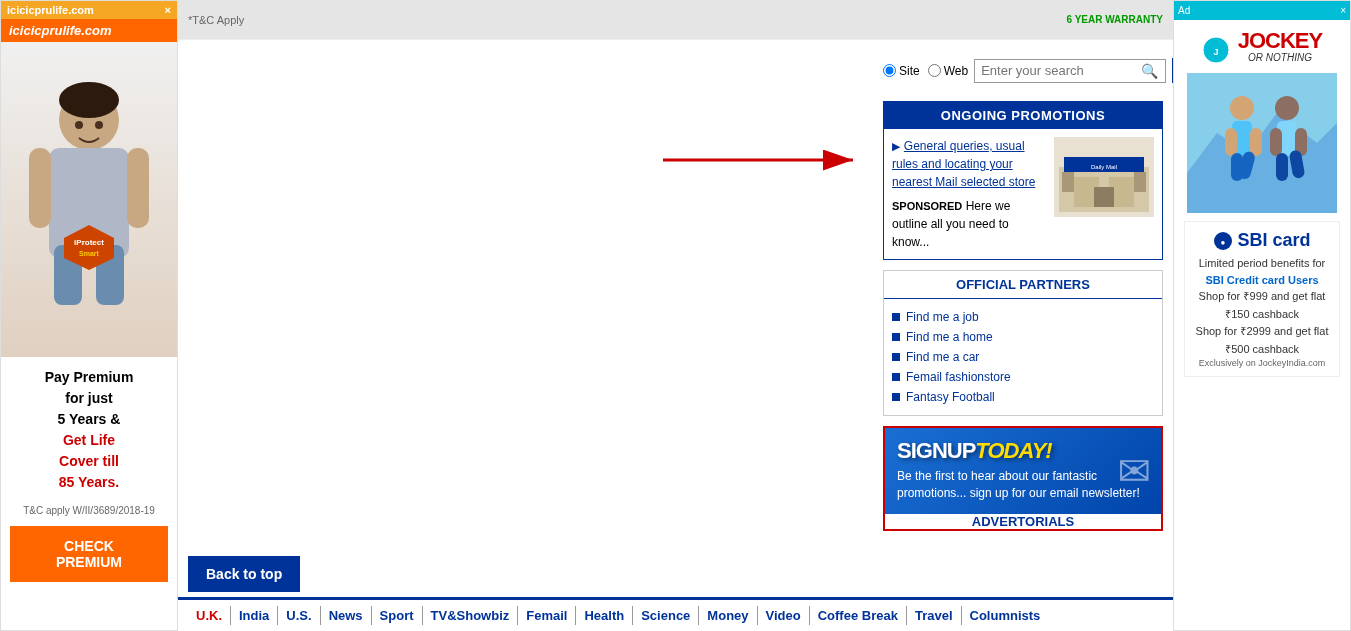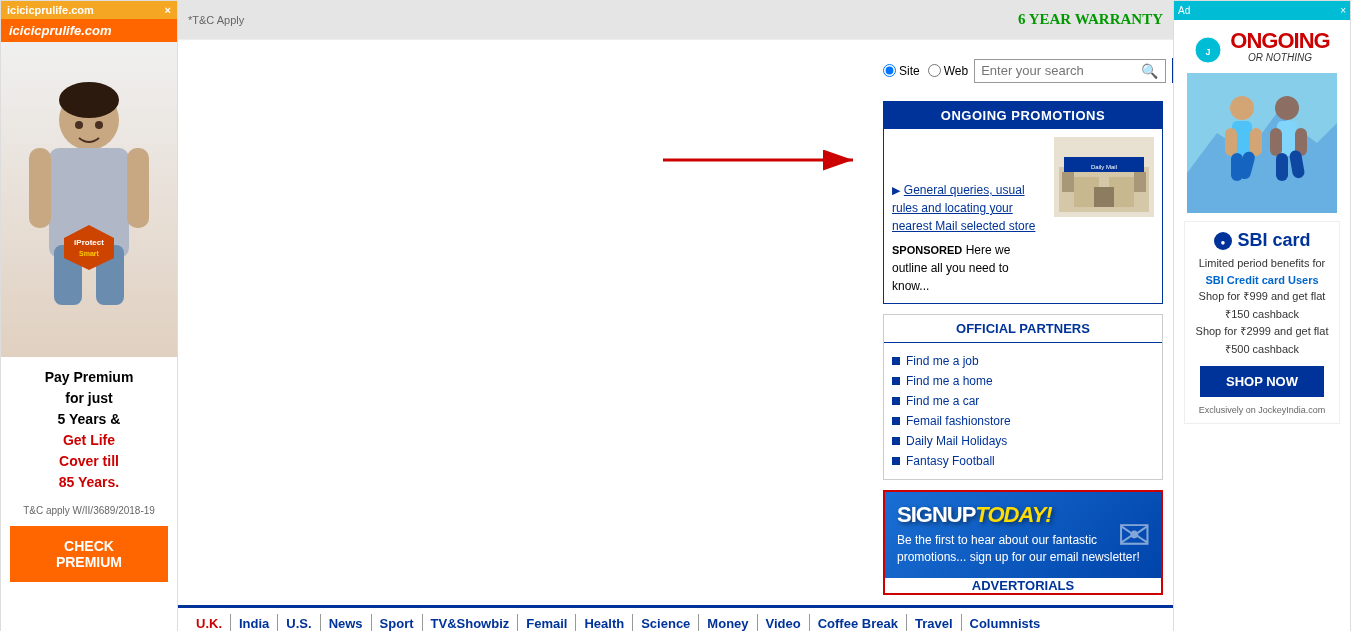--- a/index.html
+++ b/index.html
@@ -171,21 +171,21 @@
       font-size: 13px;
       padding: 6px 10px;
       text-align: center;
       letter-spacing: 0.5px;
     }
     .promotions-content {
       display: flex;
       gap: 8px;
       padding: 8px;
     }
-    .promotions-text { flex: 1; font-size: 12px; line-height: 1.5; margin-top: 44px; }
+    .promotions-text { flex: 1; font-size: 12px; line-height: 1.5; }
     .promotions-text .promo-arrow { color: #003399; font-size: 11px; }
     .promotions-text .sponsored { font-weight: bold; font-size: 11px; }
     .promo-image {
       width: 100px;
       height: 80px;
       background: #e8e8e8;
       flex-shrink: 0;
       display: flex;
       align-items: center;
       justify-content: center;
@@ -424,21 +424,21 @@
       <div class="highlight">Get Life<br>Cover till<br>85 Years.</div>
     </div>
     <div class="left-ad-tac">T&amp;C apply W/II/3689/2018-19</div>
     <button class="check-premium-btn">CHECK PREMIUM</button>
   </div>
 
   <div class="main-content">
 
     <div class="top-banner">
       <span>*T&amp;C Apply</span>
-      <span style="margin-left:auto; color:#009900; font-weight:bold; font-size:15px;font-family:Liberation Serif, serif;">6 YEAR WARRANTY</span>
+      <span style="margin-left:auto; color:#009900; font-weight:bold; font-size:10px;">6 YEAR WARRANTY</span>
     </div>
 
     <div class="content-row">
 
       <div class="center-area">
 
         <div style="display:flex; align-items:center; justify-content:flex-end; margin-top:80px; padding-right:0;">
           <svg width="220" height="60" viewBox="0 0 220 60">
             <defs>
               <marker id="arrowhead" markerWidth="10" markerHeight="7" refX="10" refY="3.5" orient="auto">
@@ -514,44 +514,41 @@
             <li>
               <span class="partner-bullet"></span>
               <a href="#">Find me a car</a>
             </li>
             <li>
               <span class="partner-bullet"></span>
               <a href="#">Femail fashionstore</a>
             </li>
             <li>
               <span class="partner-bullet"></span>
-              <a href="#">Daily Mail Holidays</a>
-            </li>
-            <li>
-              <span class="partner-bullet"></span>
               <a href="#">Fantasy Football</a>
             </li>
           </ul>
         </div>
 
         <div class="signup-box">
           <div class="signup-inner">
             <div class="signup-title">
               <span>SIGN</span><span>UP</span><span class="today">TODAY!</span>
             </div>
             <div class="signup-desc">Be the first to hear about our fantastic promotions... sign up for our email newsletter!</div>
             <div class="email-icon">✉</div>
           </div>
           <a href="#" class="advertorials-link">ADVERTORIALS</a>
         </div>
 
       </div>
     </div>
 
     <div style="padding: 0;">
+      <button class="back-to-top-btn">Back to top</button>
 
       <nav class="footer-nav">
         <a href="#" class="footer-nav-item active">U.K.</a>
         <a href="#" class="footer-nav-item">India</a>
         <a href="#" class="footer-nav-item">U.S.</a>
         <a href="#" class="footer-nav-item">News</a>
         <a href="#" class="footer-nav-item">Sport</a>
         <a href="#" class="footer-nav-item">TV&amp;Showbiz</a>
         <a href="#" class="footer-nav-item">Femail</a>
         <a href="#" class="footer-nav-item">Health</a>
@@ -575,21 +572,21 @@
     </div>
     <div class="jockey-ad">
       <div style="display:flex; align-items:center; gap:8px; margin-bottom:4px;">
 
         <svg width="28" height="28" viewBox="0 0 28 28">
           <circle cx="14" cy="14" r="13" fill="#00bcd4" stroke="#fff" stroke-width="1"></circle>
           <text x="14" y="19" text-anchor="middle" font-size="9" fill="#fff" font-weight="bold">J</text>
         </svg>
         <div>
           <div class="jockey-logo">
-            <span>ONGOING</span>
+            <span>JOCKEY</span>
           </div>
           <div class="jockey-tagline">OR NOTHING</div>
         </div>
       </div>
       <div class="jockey-image-placeholder">
 
         <svg width="150" height="140" viewBox="0 0 150 140">
           <rect width="150" height="140" fill="#87ceeb"></rect>
 
           <path d="M0 100 L30 60 L60 80 L90 40 L130 70 L150 50 L150 140 L0 140 Z" fill="#4a90d9" opacity="0.5"></path>
@@ -622,20 +619,19 @@
         </div>
         <div class="sbi-text">
           <span>Limited period benefits for</span><br>
           <span class="sbi-highlight">SBI Credit card Users</span>
         </div>
         <div class="sbi-offer">
           <span>Shop for ₹999 and get flat ₹150 cashback</span>
           <br>
           <span>Shop for ₹2999 and get flat ₹500 cashback</span>
         </div>
-        <button class="shop-now-btn">SHOP NOW</button>
         <div class="sbi-small">Exclusively on JockeyIndia.com</div>
       </div>
     </div>
 
   </div>
 
 </div>
 
 </body></html>

